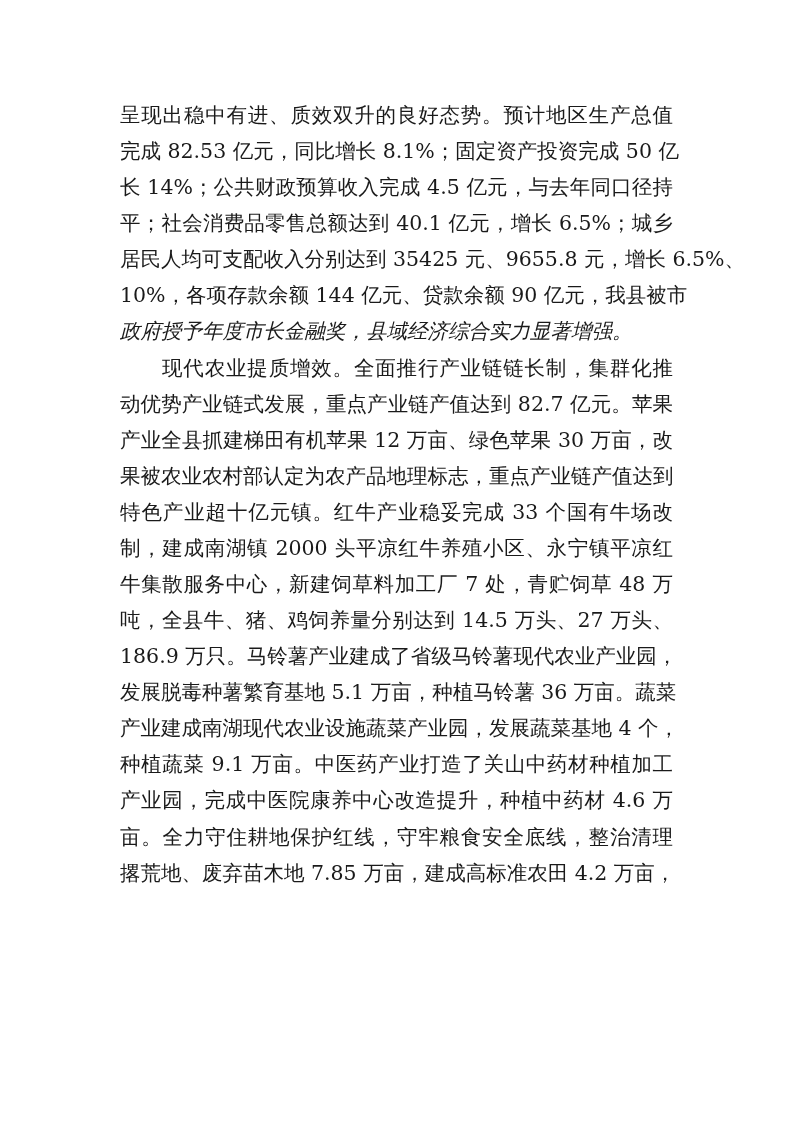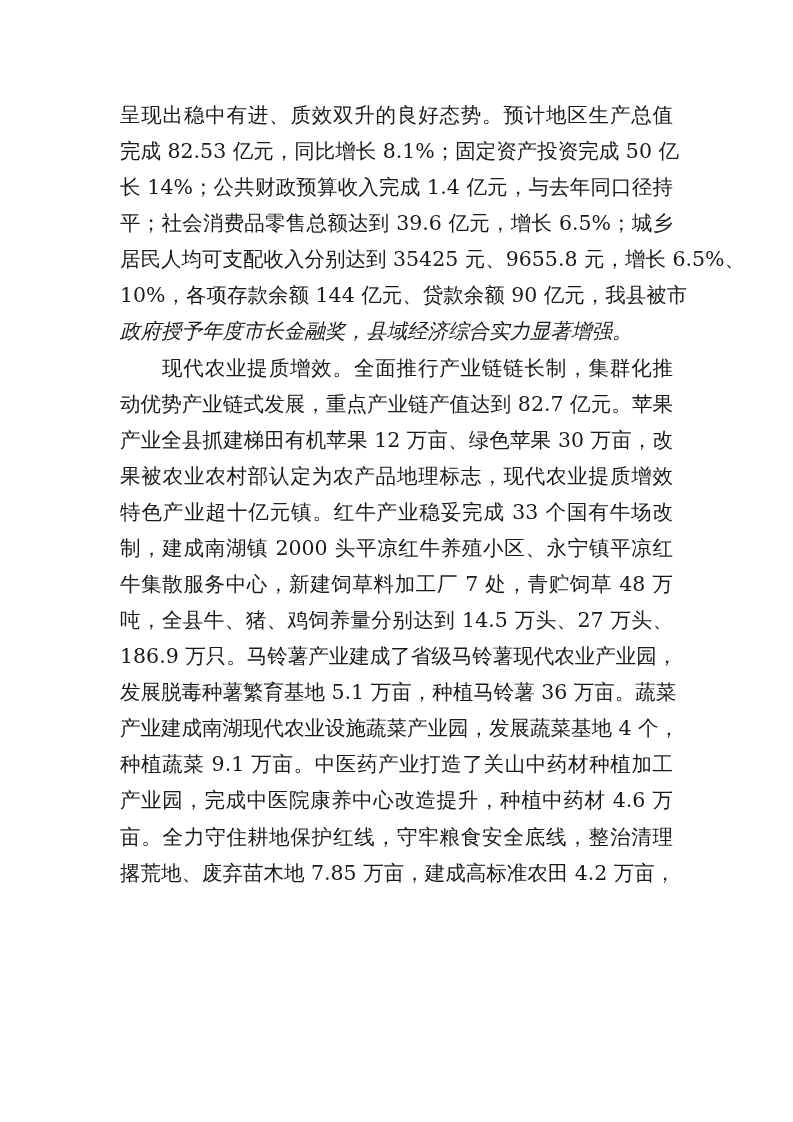--- a/index.html
+++ b/index.html
@@ -47,32 +47,32 @@
   </style>
 </head>
 <body>
 
 <div class="page">
   <div class="text-block">
 
     <div class="paragraph">
       <div class="line">呈现出稳中有进、质效双升的良好态势。预计地区生产总值</div>
       <div class="line">完成 82.53 亿元，同比增长 8.1%；固定资产投资完成 50 亿</div>
-      <div class="line">长 14%；公共财政预算收入完成 1.4 亿元，与去年同口径持</div>
-      <div class="line">平；社会消费品零售总额达到 39.6 亿元，增长 6.5%；城乡</div>
+      <div class="line">长 14%；公共财政预算收入完成 4.5 亿元，与去年同口径持</div>
+      <div class="line">平；社会消费品零售总额达到 40.1 亿元，增长 6.5%；城乡</div>
       <div class="line">居民人均可支配收入分别达到 35425 元、9655.8 元，增长 6.5%、</div>
       <div class="line">10%，各项存款余额 144 亿元、贷款余额 90 亿元，我县被市</div>
       <div class="line last">政府授予年度市长金融奖，县域经济综合实力显著增强。</div>
     </div>
 
     <div class="paragraph">
       <div class="line indent">现代农业提质增效。全面推行产业链链长制，集群化推</div>
       <div class="line">动优势产业链式发展，重点产业链产值达到 82.7 亿元。苹果</div>
       <div class="line">产业全县抓建梯田有机苹果 12 万亩、绿色苹果 30 万亩，改</div>
-      <div class="line">果被农业农村部认定为农产品地理标志，现代农业提质增效</div>
+      <div class="line">果被农业农村部认定为农产品地理标志，重点产业链产值达到</div>
       <div class="line">特色产业超十亿元镇。红牛产业稳妥完成 33 个国有牛场改</div>
       <div class="line">制，建成南湖镇 2000 头平凉红牛养殖小区、永宁镇平凉红</div>
       <div class="line">牛集散服务中心，新建饲草料加工厂 7 处，青贮饲草 48 万</div>
       <div class="line">吨，全县牛、猪、鸡饲养量分别达到 14.5 万头、27 万头、</div>
       <div class="line">186.9 万只。马铃薯产业建成了省级马铃薯现代农业产业园，</div>
       <div class="line">发展脱毒种薯繁育基地 5.1 万亩，种植马铃薯 36 万亩。蔬菜</div>
       <div class="line">产业建成南湖现代农业设施蔬菜产业园，发展蔬菜基地 4 个，</div>
       <div class="line">种植蔬菜 9.1 万亩。中医药产业打造了关山中药材种植加工</div>
       <div class="line">产业园，完成中医院康养中心改造提升，种植中药材 4.6 万</div>
       <div class="line">亩。全力守住耕地保护红线，守牢粮食安全底线，整治清理</div>

